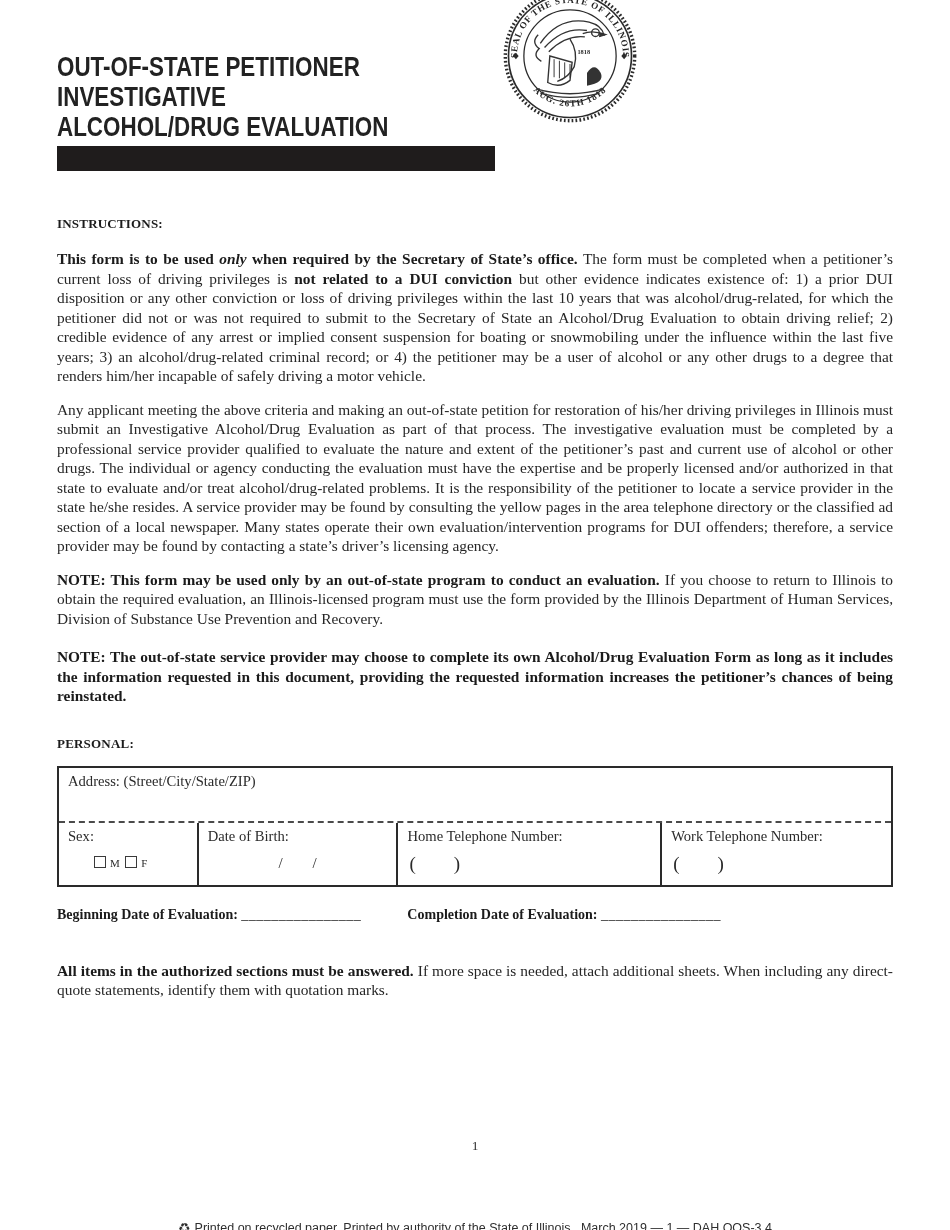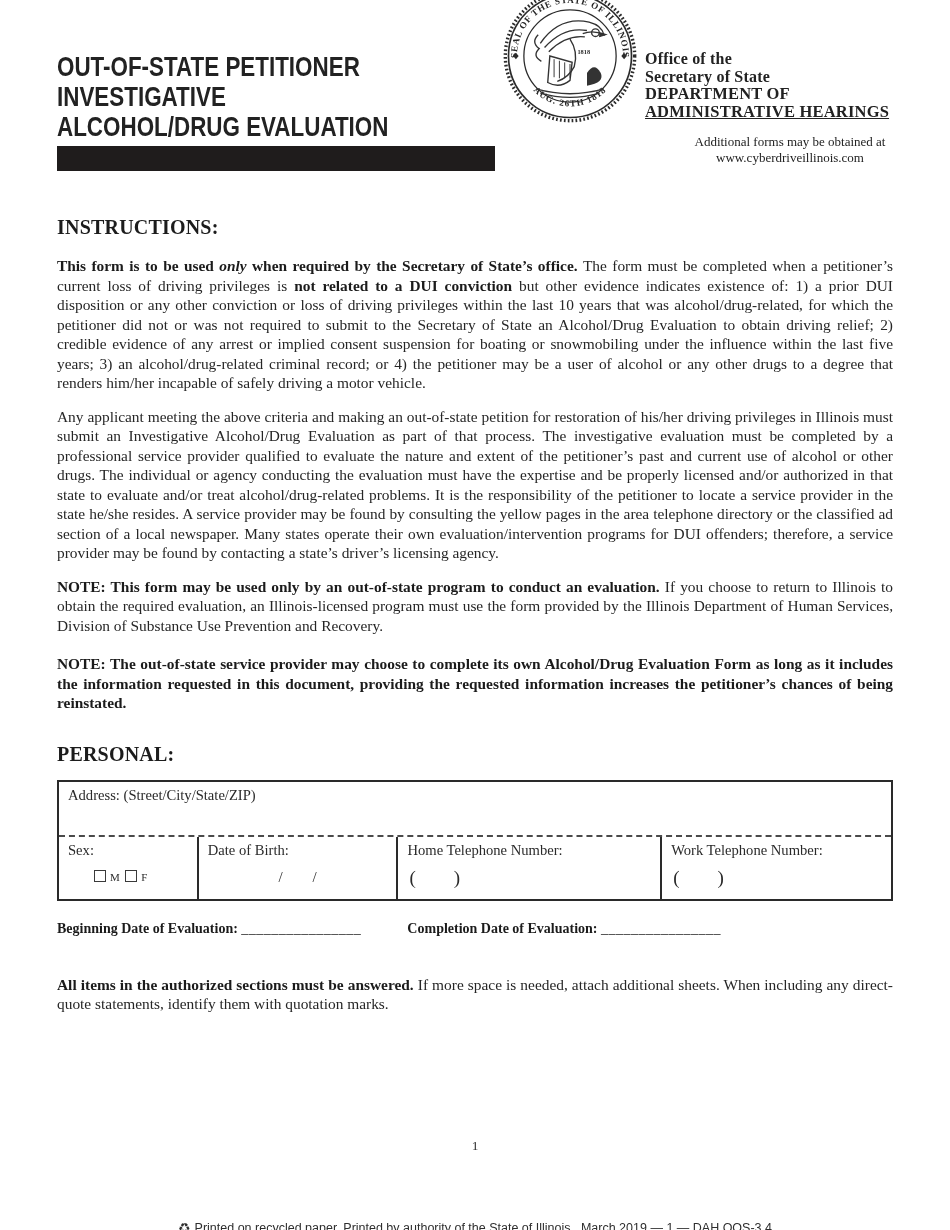--- a/index.html
+++ b/index.html
@@ -27,21 +27,21 @@
   .office-block {
     position:absolute; left:588px; top:50px; width:290px;
     font-family:"Liberation Serif", serif; color:#222;
   }
   .office-line { font-weight:700; font-size:16px; line-height:17.5px; letter-spacing:0.2px; }
   .office-line.caps { font-size:16.5px; }
   .office-line.underlined { text-decoration:underline; }
   .forms-note { margin-top:14px; text-align:center; font-size:13px; line-height:15.5px; color:#222; }
 
   
-  .section-heading { font-size:20px; font-weight:700; letter-spacing:0.2px; }
+  .section-heading { font-size:13px; font-weight:700; letter-spacing:0.2px; }
   .instructions-heading { margin-top:30px; }
   p.body { font-size:15.4px; line-height:19.5px; text-align:justify; color:#262626; }
   p.body b { color:#1b1b1b; }
   .mt12 { margin-top:17px; } .mt14 { margin-top:14px; }
   .mt16 { margin-top:16px; } .mt18 { margin-top:19px; }
   .personal-heading { margin-top:30px; }
 
   
   .ptable { margin-top:14px; border:2px solid #2a2a2a; width:836px; }
   .trow { display:flex; }
@@ -124,30 +124,20 @@
             <path d="M45,66 l21,6 -2,17 q-10,8 -21,2 z"></path>
             <path d="M49,69 v17 M54,70.5 v16.5 M59,72 v15 M64,73.5 v13" stroke-width="0.9"></path>
             <path d="M80,82 q7,-11 13,0 q4,9 -13,12 z" fill="#333" stroke="none"></path>
             <path d="M32,97 Q64,106 96,97" stroke-width="1.4"></path>
             <path d="M36,101 Q64,109 92,101" stroke-width="1"></path>
           </g>
           <text x="71" y="64" font-family="Liberation Serif, serif" font-size="6" font-weight="700" fill="#2b2b2b">1818</text>
         </svg>
       </div>
 
-      <div class="office-block">
-        <div class="office-line">Office of the</div>
-        <div class="office-line">Secretary of State</div>
-        <div class="office-line caps">DEPARTMENT OF</div>
-        <div class="office-line caps underlined">ADMINISTRATIVE HEARINGS</div>
-        <div class="forms-note">
-          <div>Additional forms may be obtained at</div>
-          <div>www.cyberdriveillinois.com</div>
-        </div>
-      </div>
     </div>
 
     <div class="section-heading instructions-heading">INSTRUCTIONS:</div>
 
     <p class="body mt12"><b>This form is to be used </b><b><i>only</i></b><b> when required by the Secretary of State’s office. </b><span>The form must be completed when a petitioner’s current loss of driving privileges is </span><b>not related to a DUI conviction</b><span> but other evidence indicates existence of: 1) a prior DUI disposition or any other conviction or loss of driving privileges within the last 10 years that was alcohol/drug-related, for which the petitioner did not or was not required to submit to the Secretary of State an Alcohol/Drug Evaluation to obtain driving relief; 2) credible evidence of any arrest or implied consent suspension for boating or snowmobiling under the influence within the last five years; 3) an alcohol/drug-related criminal record; or 4) the petitioner may be a user of alcohol or any other drugs to a degree that renders him/her incapable of safely driving a motor vehicle.</span></p>
 
     <p class="body mt14">Any applicant meeting the above criteria and making an out-of-state petition for restoration of his/her driving privileges in Illinois must submit an Investigative Alcohol/Drug Evaluation as part of that process. The investigative evaluation must be completed by a professional service provider qualified to evaluate the nature and extent of the petitioner’s past and current use of alcohol or other drugs. The individual or agency conducting the evaluation must have the expertise and be properly licensed and/or authorized in that state to evaluate and/or treat alcohol/drug-related problems. It is the responsibility of the petitioner to locate a service provider in the state he/she resides. A service provider may be found by consulting the yellow pages in the area telephone directory or the classified ad section of a local newspaper. Many states operate their own evaluation/intervention programs for DUI offenders; therefore, a service provider may be found by contacting a state’s driver’s licensing agency.</p>
 
     <p class="body mt14"><b>NOTE: This form may be used only by an out-of-state program to conduct an evaluation. </b><span>If you choose to return to Illinois to obtain the required evaluation, an Illinois-licensed program must use the form provided by the Illinois Department of Human Services, Division of Substance Use Prevention and Recovery.</span></p>
 

